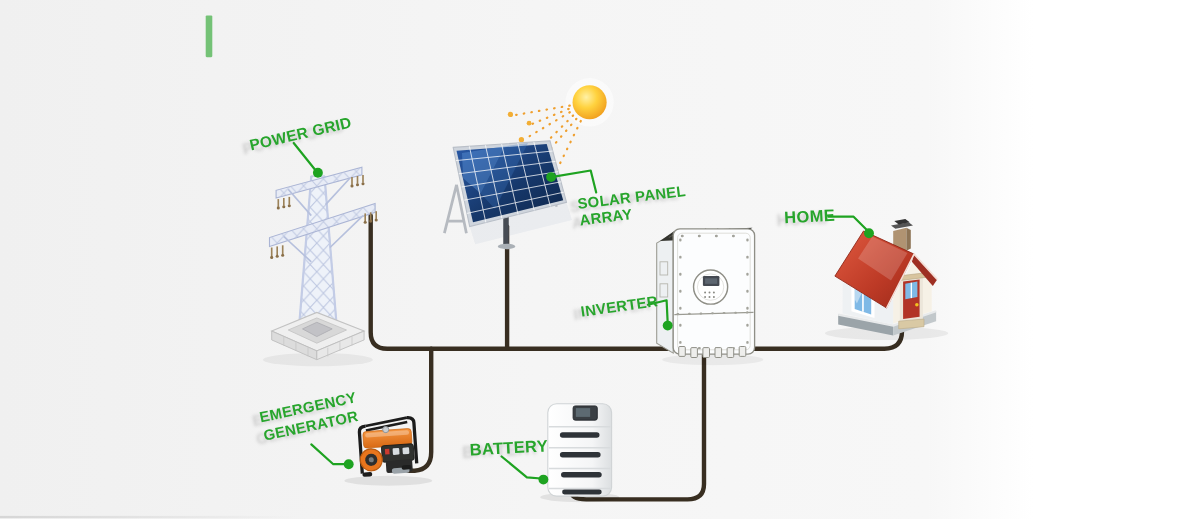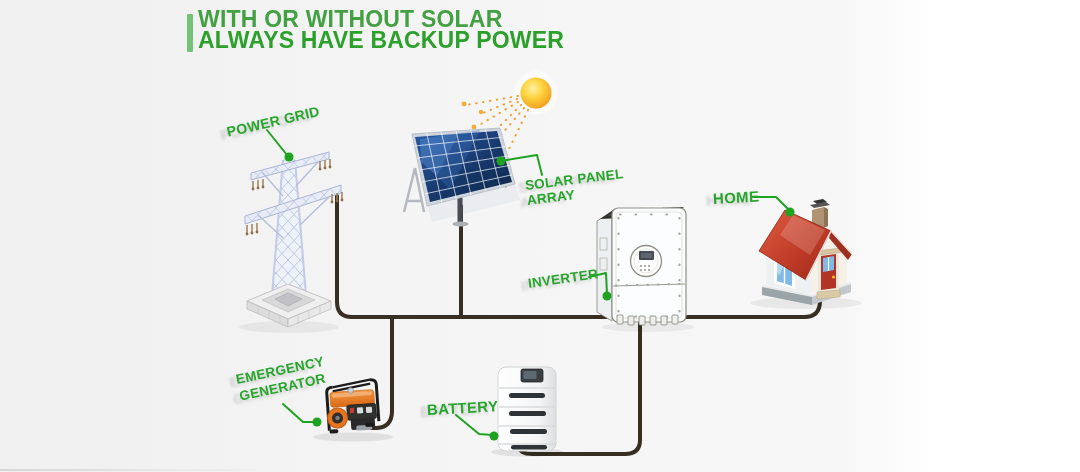--- a/index.html
+++ b/index.html
@@ -305,24 +305,20 @@
     <circle class="ldot" cx="289" cy="157" r="4.5" fill="#1ea321"></circle>
     <circle class="ldot" cx="501" cy="161" r="4.5" fill="#1ea321"></circle>
     <circle class="ldot" cx="607" cy="296" r="4.5" fill="#1ea321"></circle>
     <circle class="ldot" cx="790" cy="212" r="4.5" fill="#1ea321"></circle>
     <circle class="ldot" cx="317" cy="422" r="4.5" fill="#1ea321"></circle>
     <circle class="ldot" cx="494" cy="436" r="4.5" fill="#1ea321"></circle>
   </g>
 </svg>
 
 <div class="title-bar" id="title-accent" style="background: rgb(116, 194, 118);"></div>
-<div class="title">
-  <div id="title-line1" style="color: rgb(67, 160, 67);">WITH OR WITHOUT SOLAR</div>
-  <div id="title-line2" style="color: rgb(43, 160, 43);">ALWAYS HAVE BACKUP POWER</div>
-</div>
 
 <div class="g-label" style="left: 227px; top: 124px; --rot: -13deg; font-size: 14px; color: rgb(39, 165, 44);">
   <span>POWER GRID</span>
 </div>
 
 <div class="g-label" style="left: 526px; top: 178px; --rot: -7deg; font-size: 13.5px; line-height: 15px; color: rgb(39, 165, 44);">
   <span>SOLAR PANEL</span><br>
   <span>ARRAY</span>
 </div>
 

